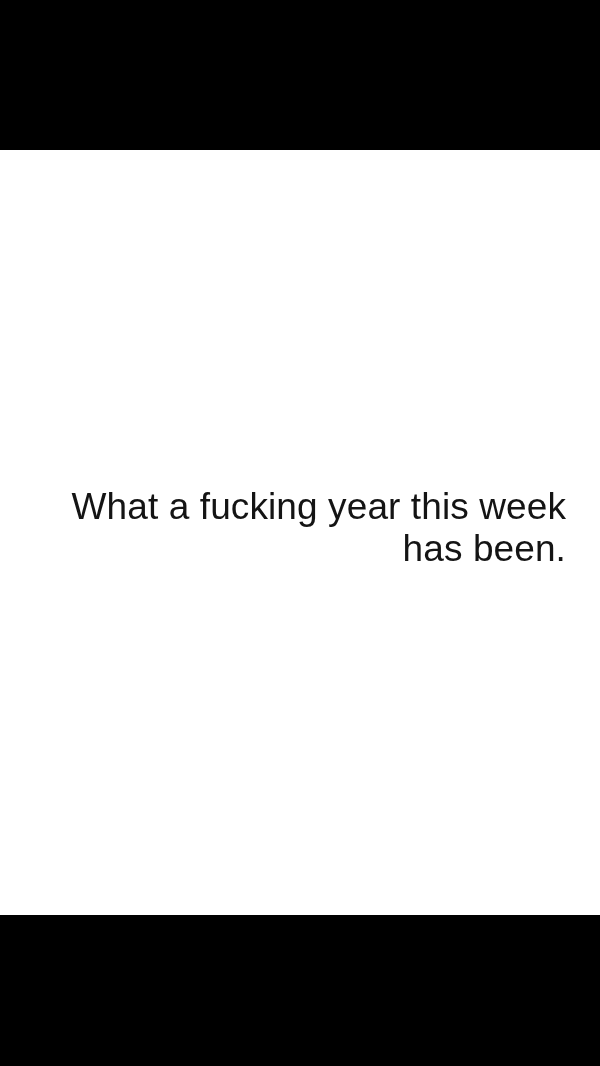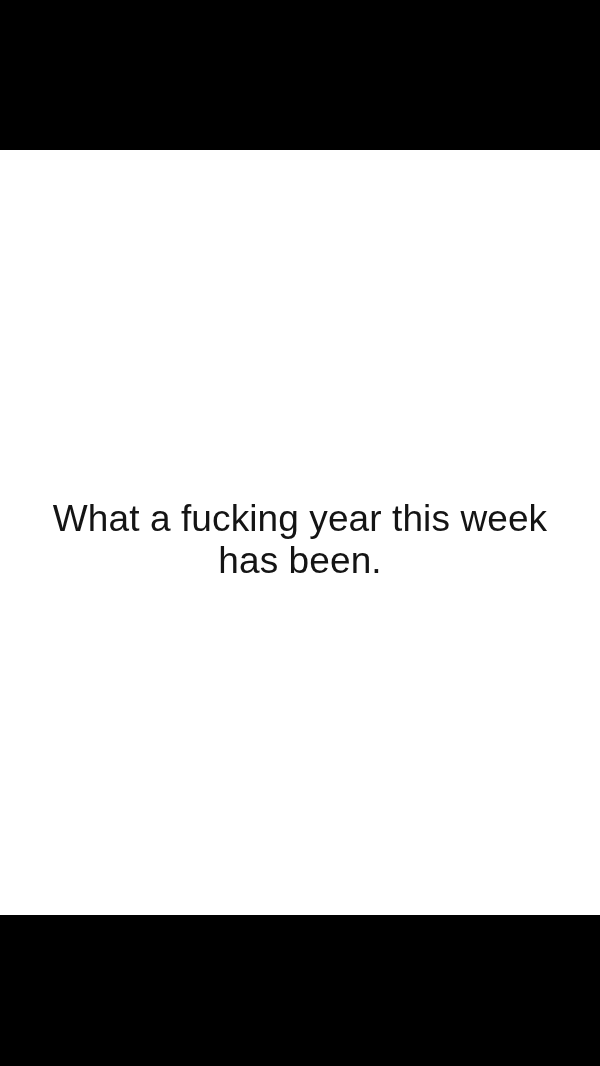--- a/index.html
+++ b/index.html
@@ -47,28 +47,28 @@
   }
 
   .post-text-block {
     position: absolute;
     left: 34px;
     top: 336px;
     width: 532px;
   }
 
   .post-text {
-    margin: 12px;
+    margin: 0;
     color: #141414;
     font-family: "Liberation Sans", sans-serif;
     font-size: 37px;
     line-height: 42px;
     font-weight: 400;
     letter-spacing: 0.1px;
-    text-align: center;
+    text-align: right;
     white-space: pre-wrap;
     word-break: normal;
   }
 </style>
 </head>
 <body>
 
 <div class="screen">
 
   <div class="letterbox letterbox-top"></div>

